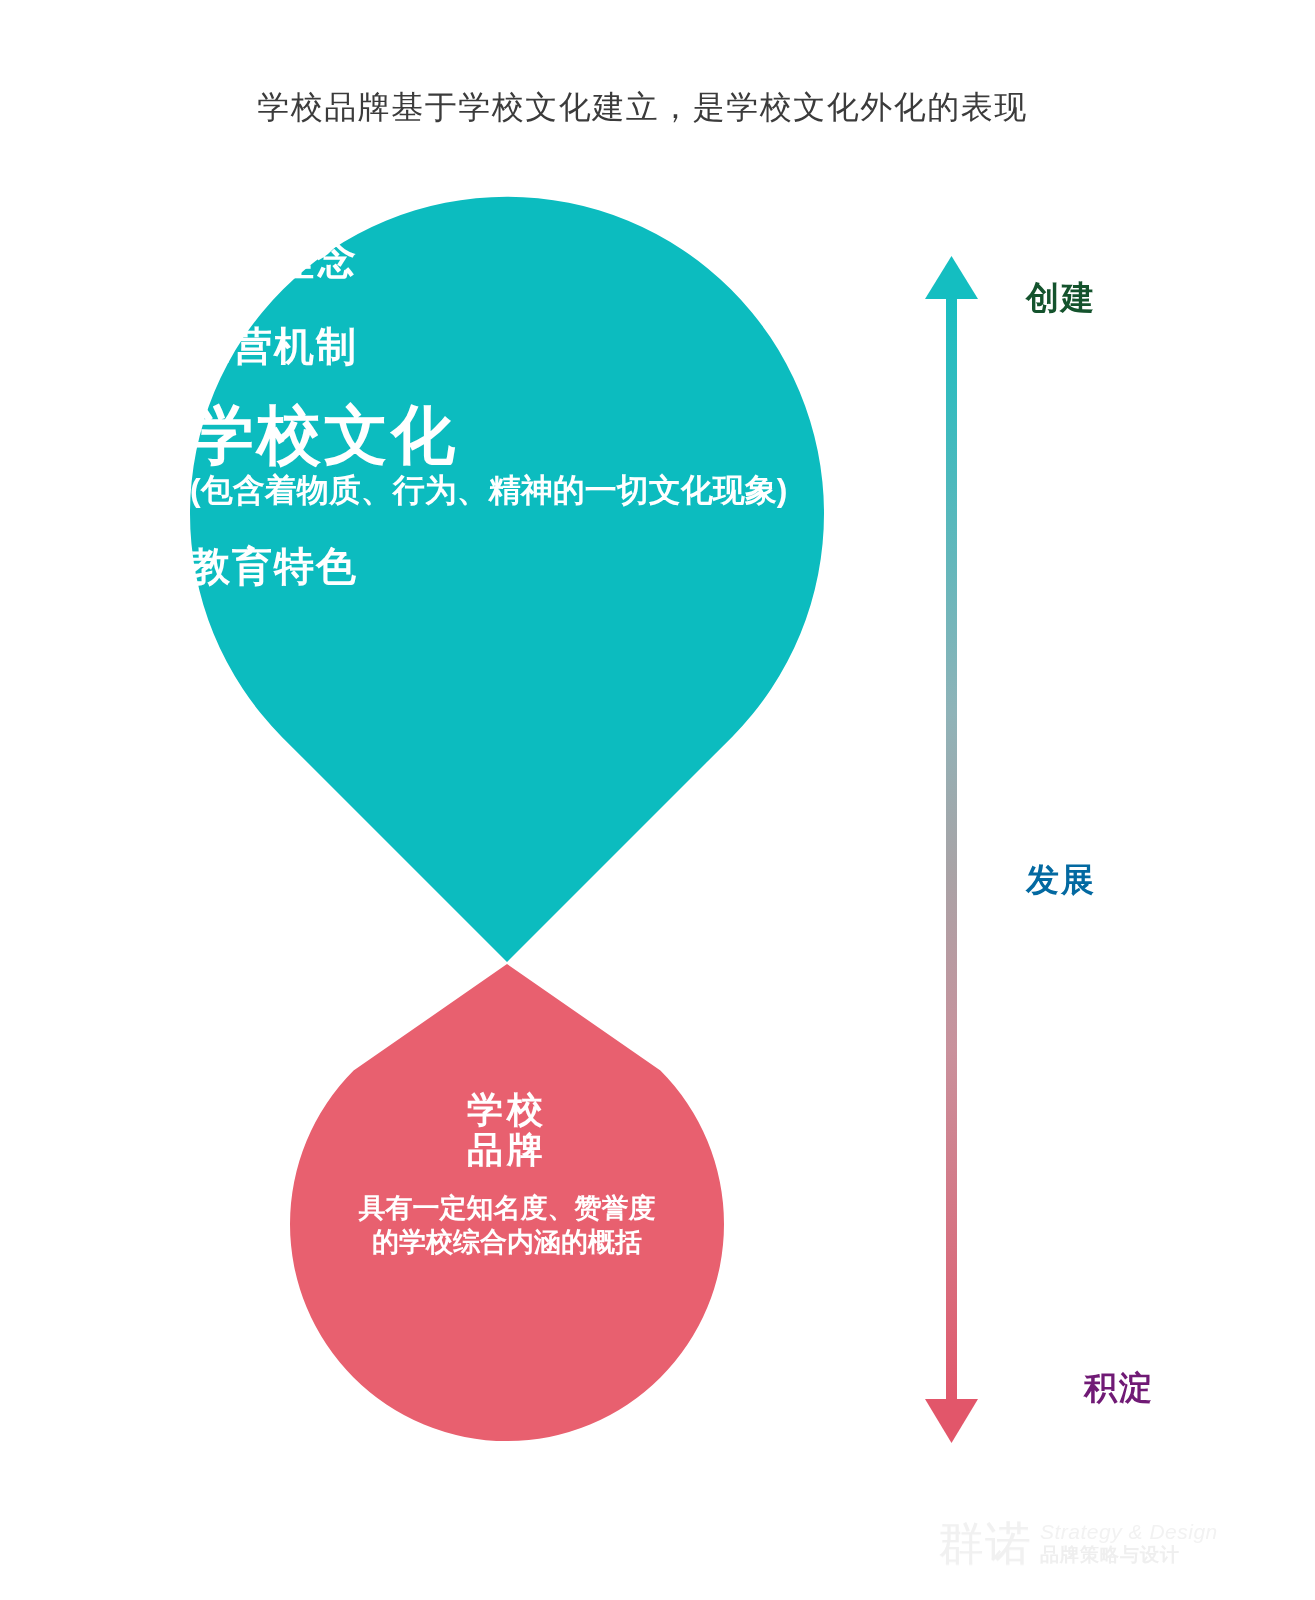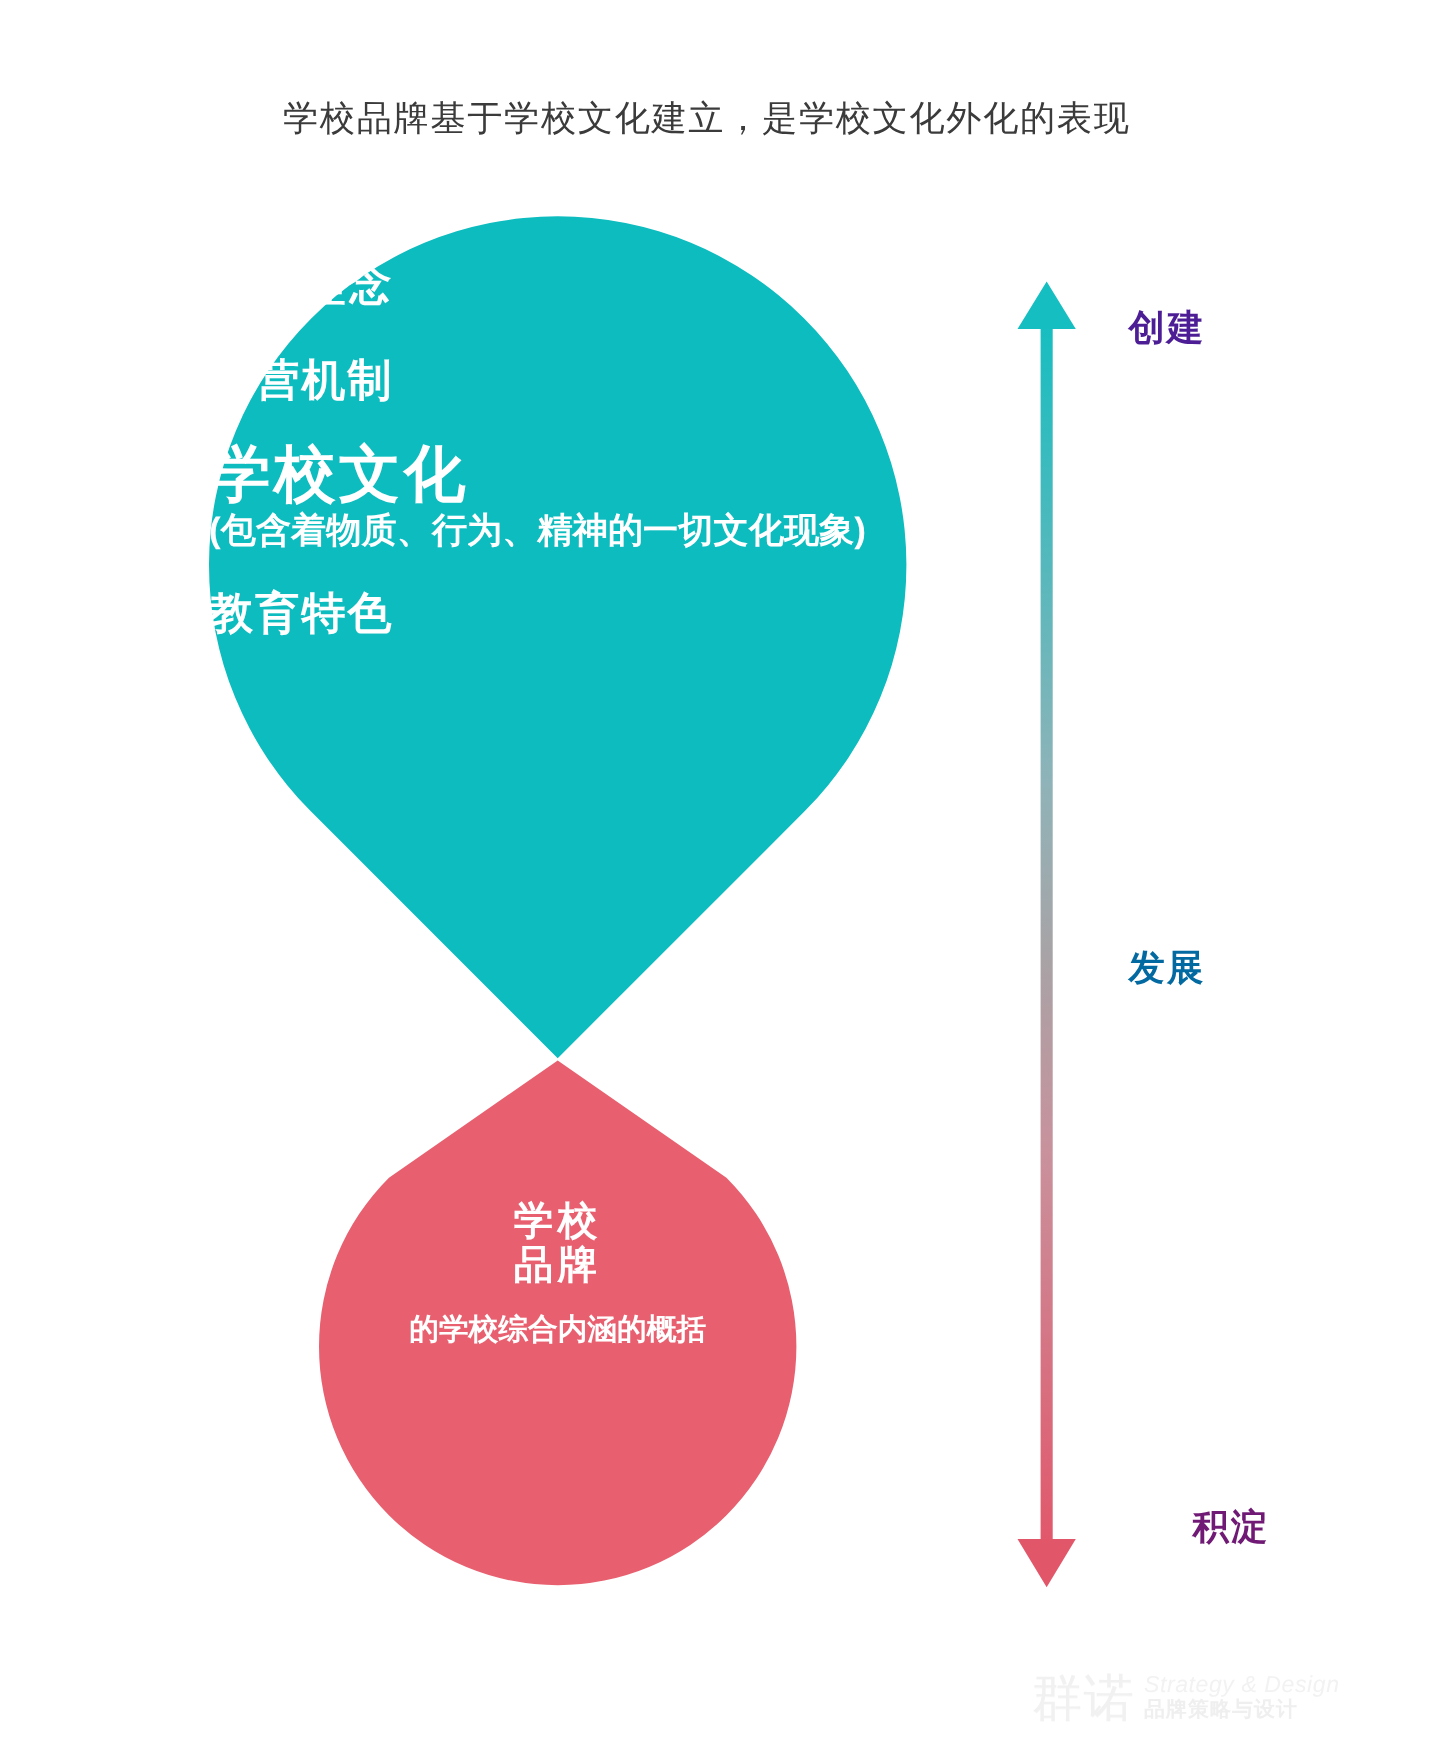--- a/index.html
+++ b/index.html
@@ -57,21 +57,21 @@
   .teal-line {
     font-size: 40px;
     font-weight: 700;
     letter-spacing: 2px;
     line-height: 1.0;
   }
   .gap-a { height: 46px; }
   .gap-b { height: 36px; }
   .gap-c { height: 38px; }
   .teal-main {
-    font-size: 56px;
+    font-size: 64px;
     font-weight: 700;
     letter-spacing: 3px;
     line-height: 1.05;
   }
   .teal-sub {
     font-size: 32px;
     font-weight: 700;
     letter-spacing: 0px;
     line-height: 1.1;
     margin-top: 4px;
@@ -102,21 +102,21 @@
   }
 
   
   .axis-label {
     position: absolute;
     font-size: 33px;
     font-weight: 700;
     letter-spacing: 2px;
     white-space: nowrap;
   }
-  .label-top    { left: 1026px; top: 276px;  color: #4c1d95; }
+  .label-top    { left: 1026px; top: 276px;  color: #14532d; }
   .label-mid    { left: 1026px; top: 828px;  color: #0369a1; margin-top: 30px; }
   .label-bottom { left: 1084px; top: 1366px; color: #701a75; }
 
   
   .watermark {
     position: absolute;
     left: 938px;
     top: 1500px;
     width: 360px;
     height: 86px;
@@ -201,20 +201,21 @@
     <div class="teal-sub">(包含着物质、行为、精神的一切文化现象)</div>
     <div class="gap-c"></div>
     <div class="teal-line">教育特色</div>
     <div class="gap-a"></div>
   </div>
 
   <div class="pink-text">
     <div class="pink-main">学校</div>
     <div class="pink-main">品牌</div>
     <div class="pink-desc">
+      <div>具有一定知名度、赞誉度</div>
       <div>的学校综合内涵的概括</div>
     </div>
   </div>
 
   <div class="axis-label label-top">创建</div>
   <div class="axis-label label-mid">发展</div>
   <div class="axis-label label-bottom">积淀</div>
 
   <div class="watermark">
     <div class="wm-cn">群诺</div>

